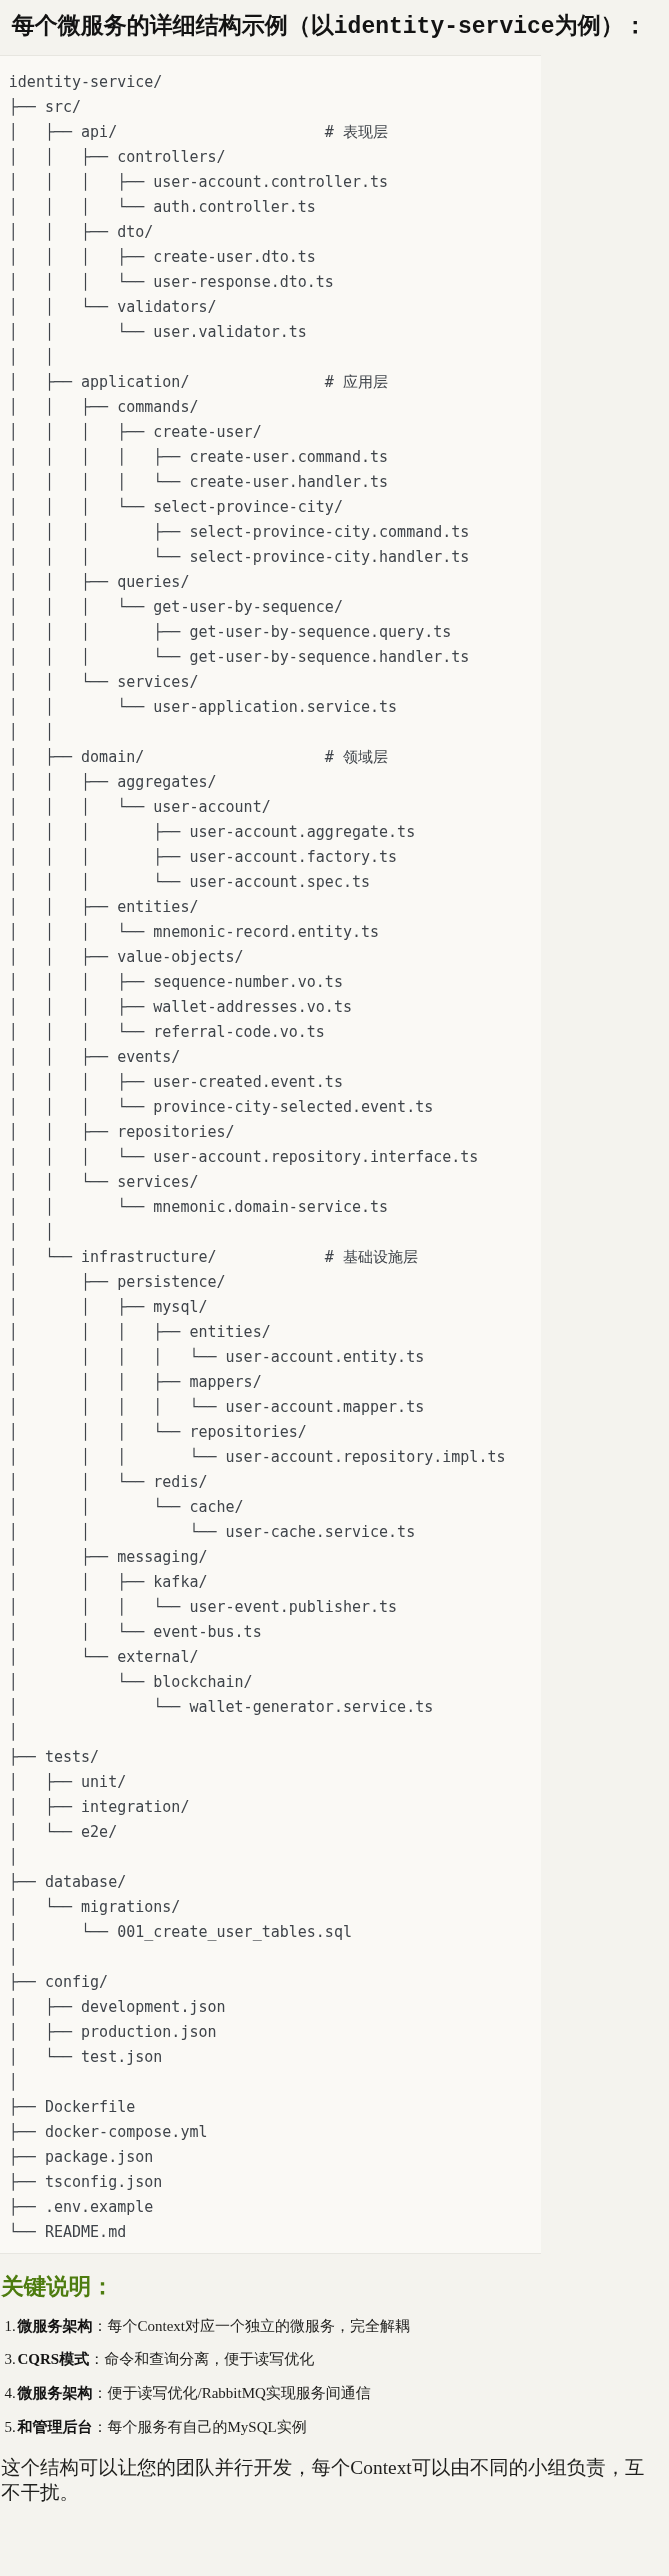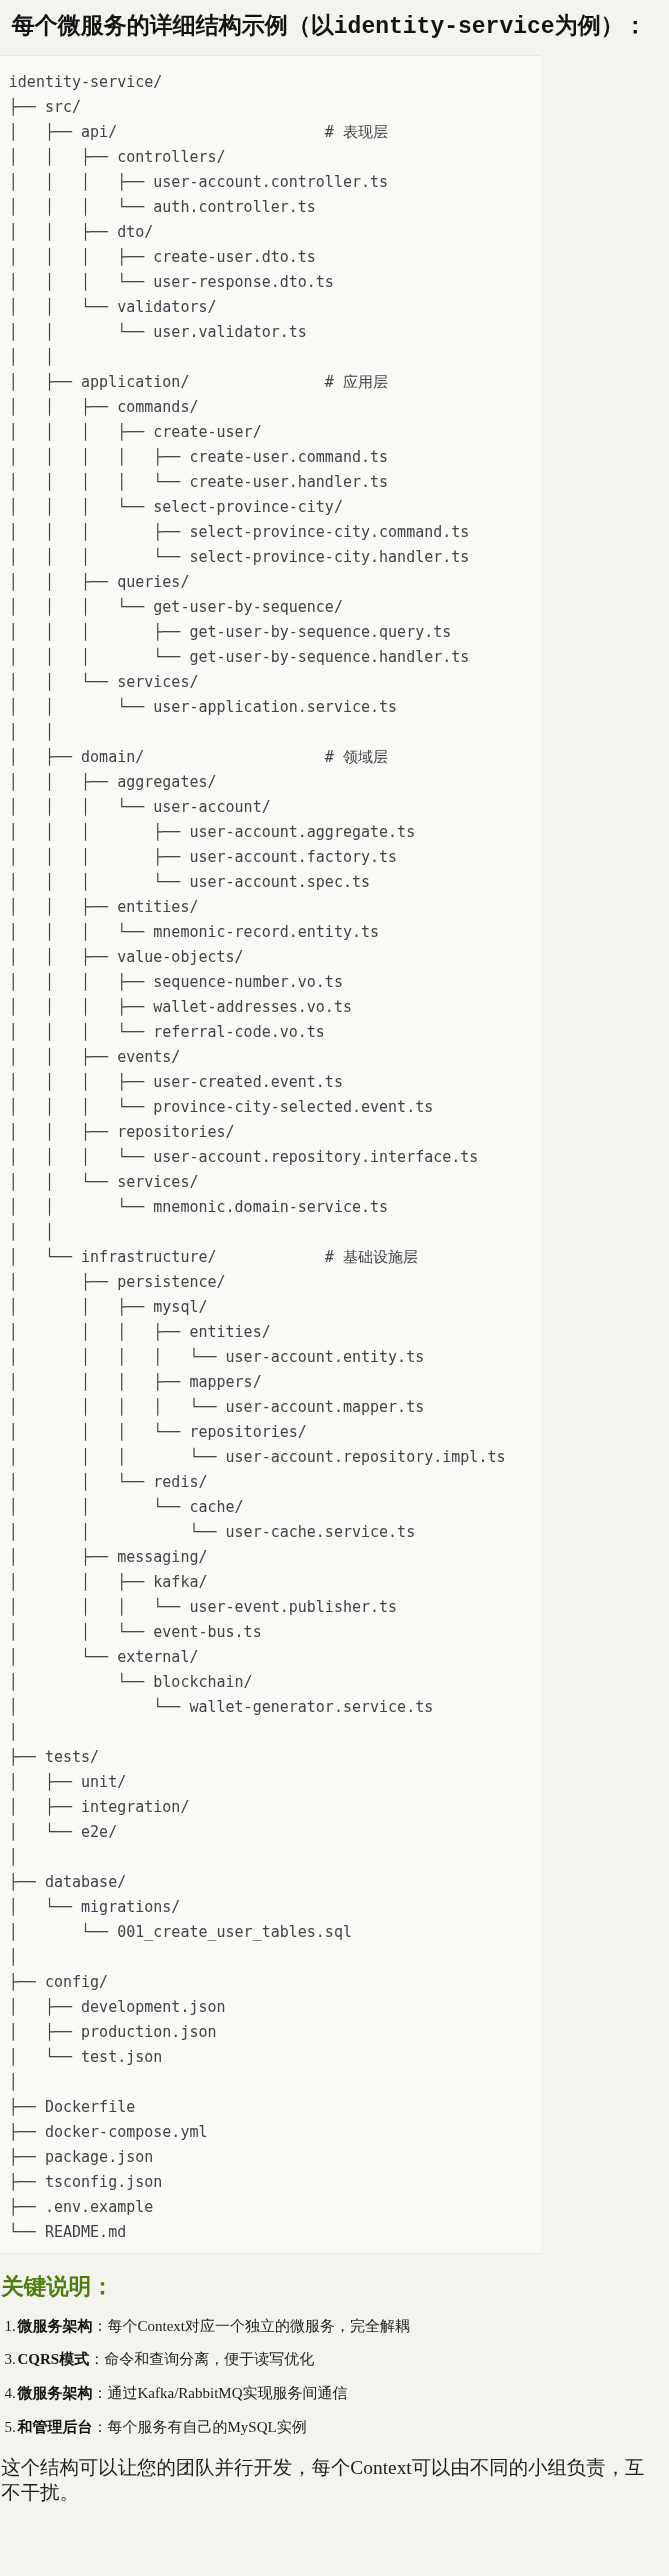--- a/index.html
+++ b/index.html
@@ -165,21 +165,21 @@
 
   <div class="notes">
 
     <h2 class="notes-heading">关键说明：</h2>
 
     <div class="note-item"><span class="note-num">1.</span><span class="note-term">微服务架构</span><span class="note-sep">：</span><span class="note-desc">每个Context对应一个独立的微服务，完全解耦</span></div>
 
 
     <div class="note-item"><span class="note-num">3.</span><span class="note-term">CQRS模式</span><span class="note-sep">：</span><span class="note-desc">命令和查询分离，便于读写优化</span></div>
 
-    <div class="note-item"><span class="note-num">4.</span><span class="note-term">微服务架构</span><span class="note-sep">：</span><span class="note-desc">通过Kafka/RabbitMQ实现服务间通信</span></div>
+    <div class="note-item"><span class="note-num">4.</span><span class="note-term">微服务架构</span><span class="note-sep">：</span><span class="note-desc">便于读写优化/RabbitMQ实现服务间通信</span></div>
 
     <div class="note-item"><span class="note-num">5.</span><span class="note-term">和管理后台</span><span class="note-sep">：</span><span class="note-desc">每个服务有自己的MySQL实例</span></div>
 
 
     <p class="notes-footer">这个结构可以让您的团队并行开发，每个Context可以由不同的小组负责，互不干扰。</p>
 
   </div>
 
 </div>
 

